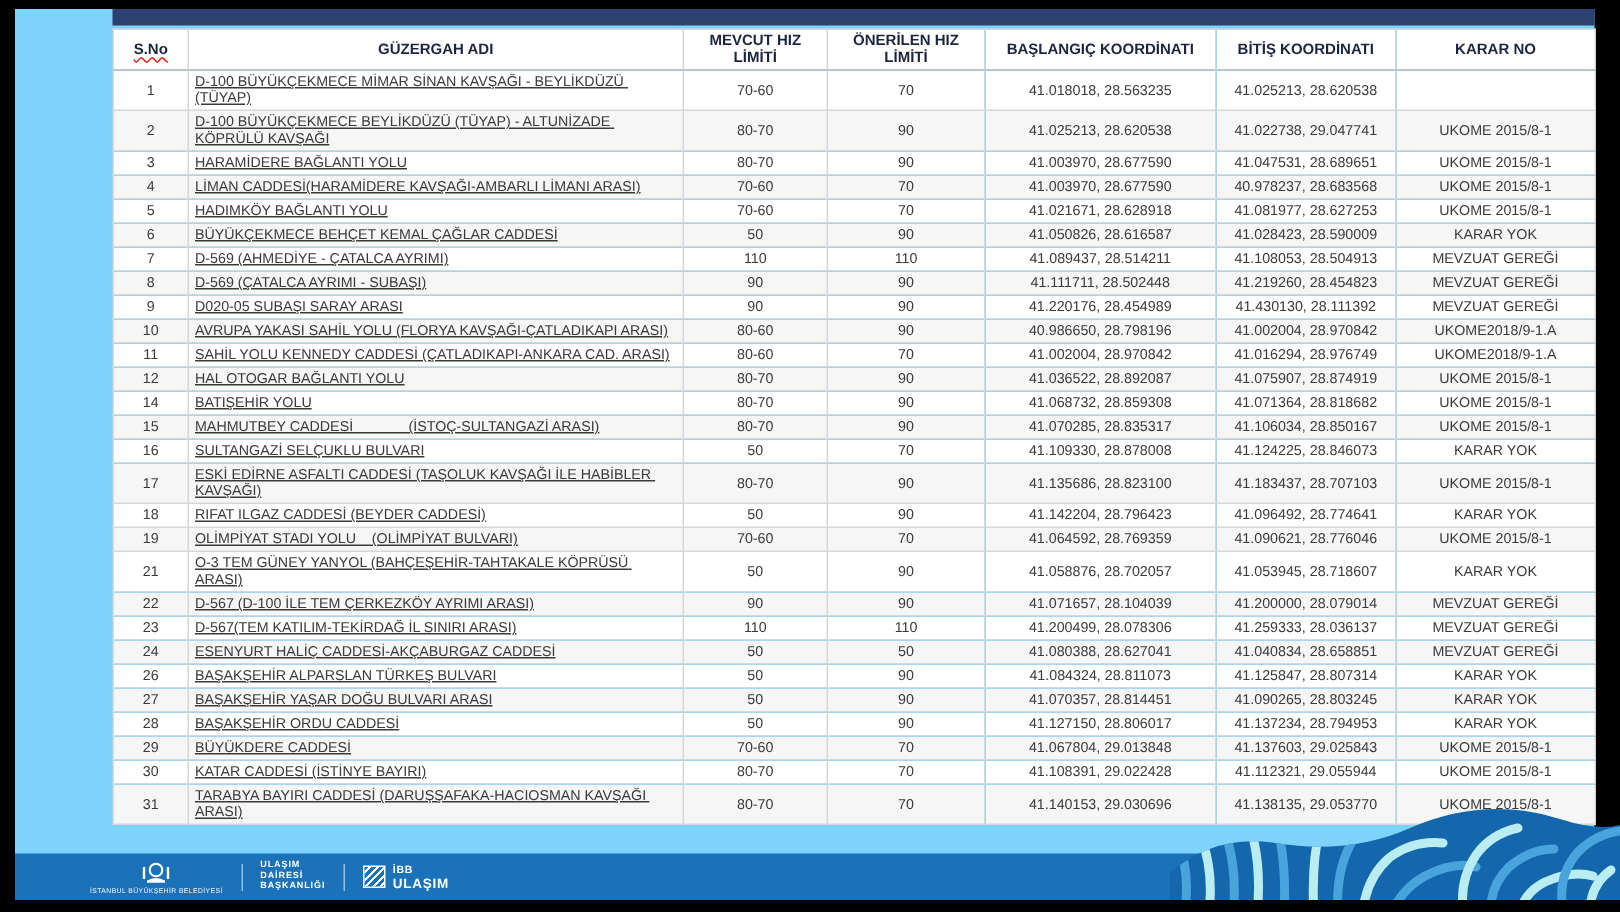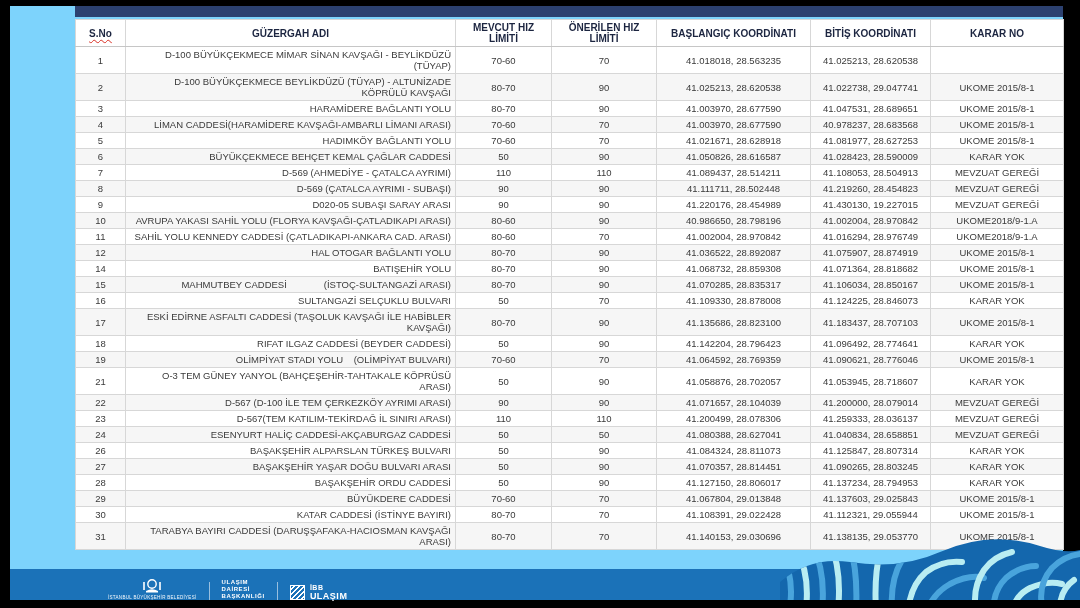--- a/index.html
+++ b/index.html
@@ -41,31 +41,31 @@
     font-weight:bold;
     color:#1c2540;
     height:24px;
     text-align:center;
     background:#ffffff;
     border-bottom:1px solid #c6c6c6;
   }
   tbody tr:nth-child(even) td { background:#f6f6f6; }
   tbody tr:nth-child(odd)  td { background:#ffffff; }
   td.center { text-align:center; }
-  td.left   { text-align:right; padding-left:14px; white-space:pre-wrap; }
+  td.left   { text-align:left; padding-left:14px; white-space:pre-wrap;text-decoration:underline; }
   .sno {
     text-decoration: underline wavy #d93025;
     text-decoration-thickness:1px;
     text-underline-offset:2px;
   }
   .footer-bar {
     position:absolute; left:0; right:0; bottom:0; height:31px;
     background:#1b72b8;
-    display:flex; align-items:flex-end;
-    padding-left:98px;
+    display:flex; align-items:center;
+    padding-left:50px;
     color:#fff;
   }
   .v-div { width:1px; height:18px; background:rgba(255,255,255,.55); }
   .emblem-block { display:flex; flex-direction:column; align-items:center; margin-right:12px; }
   .muni-text { font-size:4.5px; letter-spacing:.3px; margin-top:1px; white-space:nowrap; opacity:.95; }
   .org-text { font-size:6px; font-weight:bold; line-height:7px; letter-spacing:.6px; margin:0 12px; }
   .brand { display:flex; align-items:center; gap:5px; margin-left:12px; }
   .hatch-icon {
     width:15px; height:15px;
     border:1.5px solid #fff;
@@ -180,21 +180,21 @@
             <td class="center">41.111711, 28.502448</td>
             <td class="center">41.219260, 28.454823</td>
             <td class="center">MEVZUAT GEREĞİ</td>
           </tr>
           <tr>
             <td class="center">9</td>
             <td class="left">D020-05 SUBAŞI SARAY ARASI</td>
             <td class="center">90</td>
             <td class="center">90</td>
             <td class="center">41.220176, 28.454989</td>
-            <td class="center">41.430130, 19.227015</td>
+            <td class="center">41.430130, 28.111392</td>
             <td class="center">MEVZUAT GEREĞİ</td>
           </tr>
           <tr>
             <td class="center">10</td>
             <td class="left">AVRUPA YAKASI SAHİL YOLU (FLORYA KAVŞAĞI-ÇATLADIKAPI ARASI)</td>
             <td class="center">80-60</td>
             <td class="center">90</td>
             <td class="center">40.986650, 28.798196</td>
             <td class="center">41.002004, 28.970842</td>
             <td class="center">UKOME2018/9-1.A</td>

